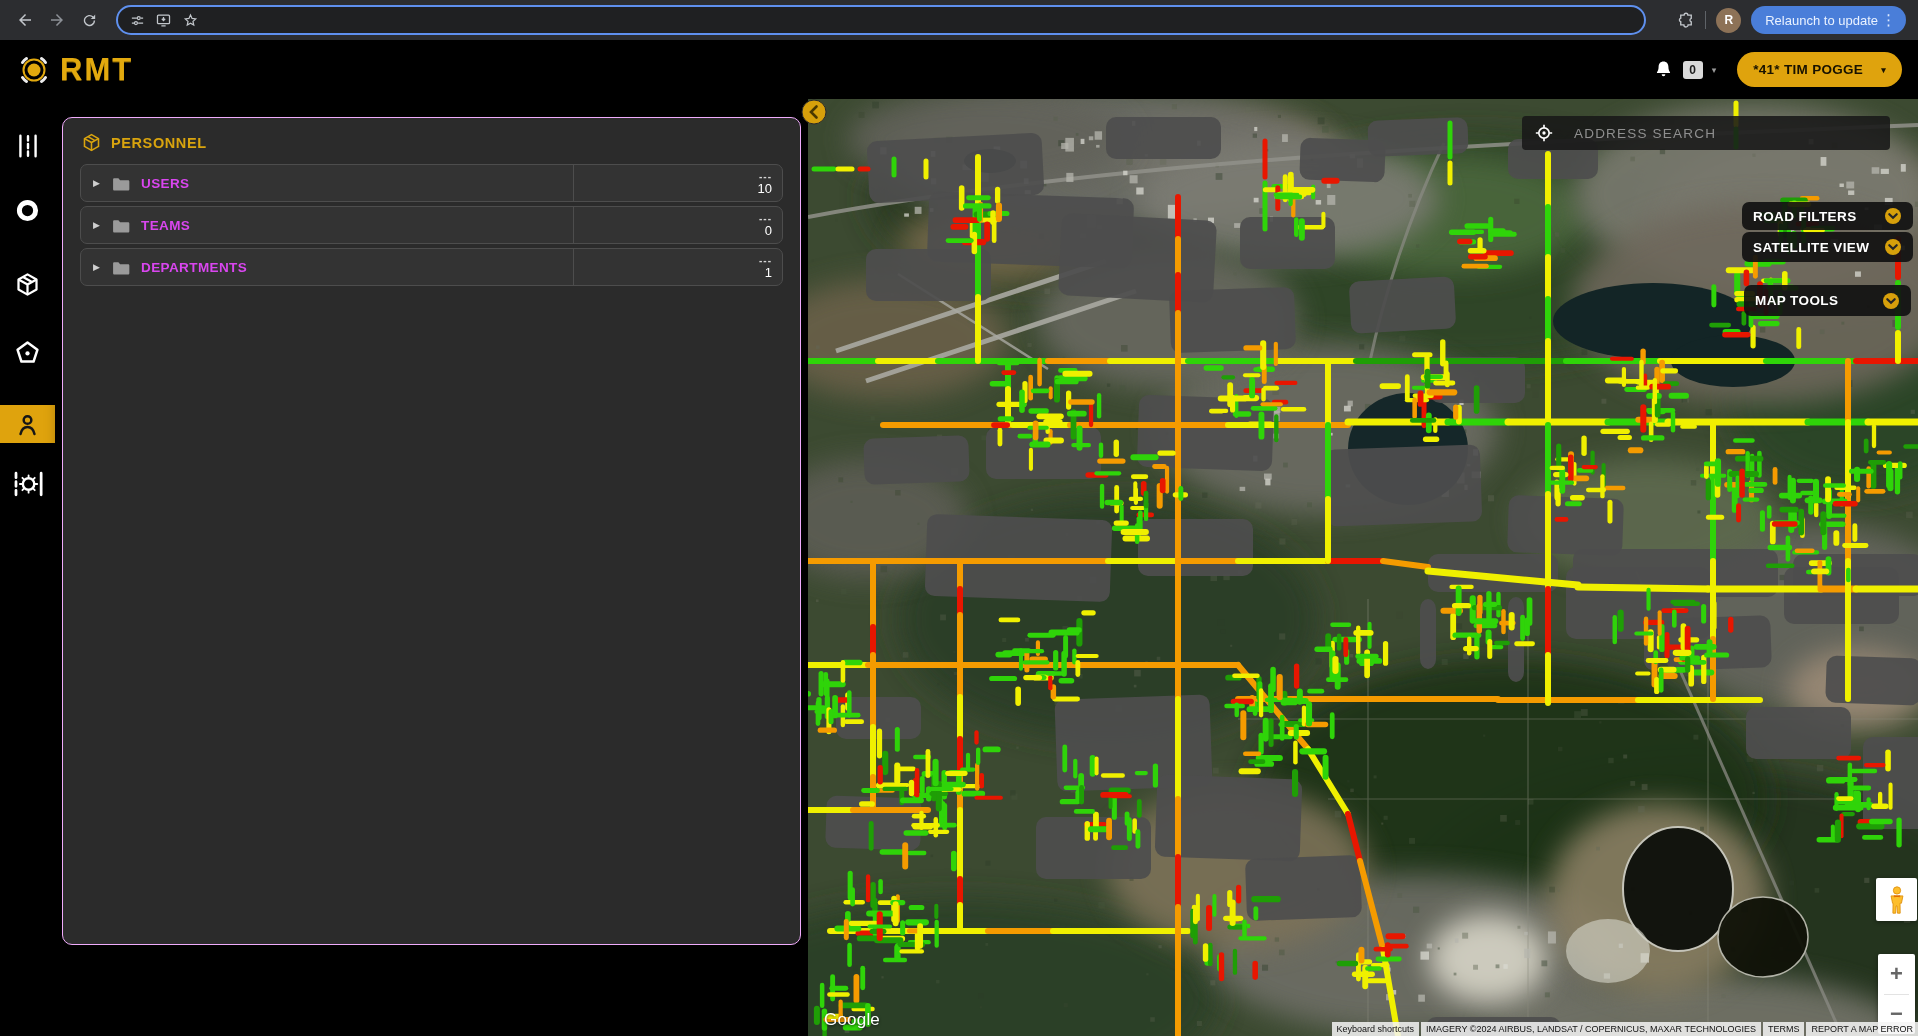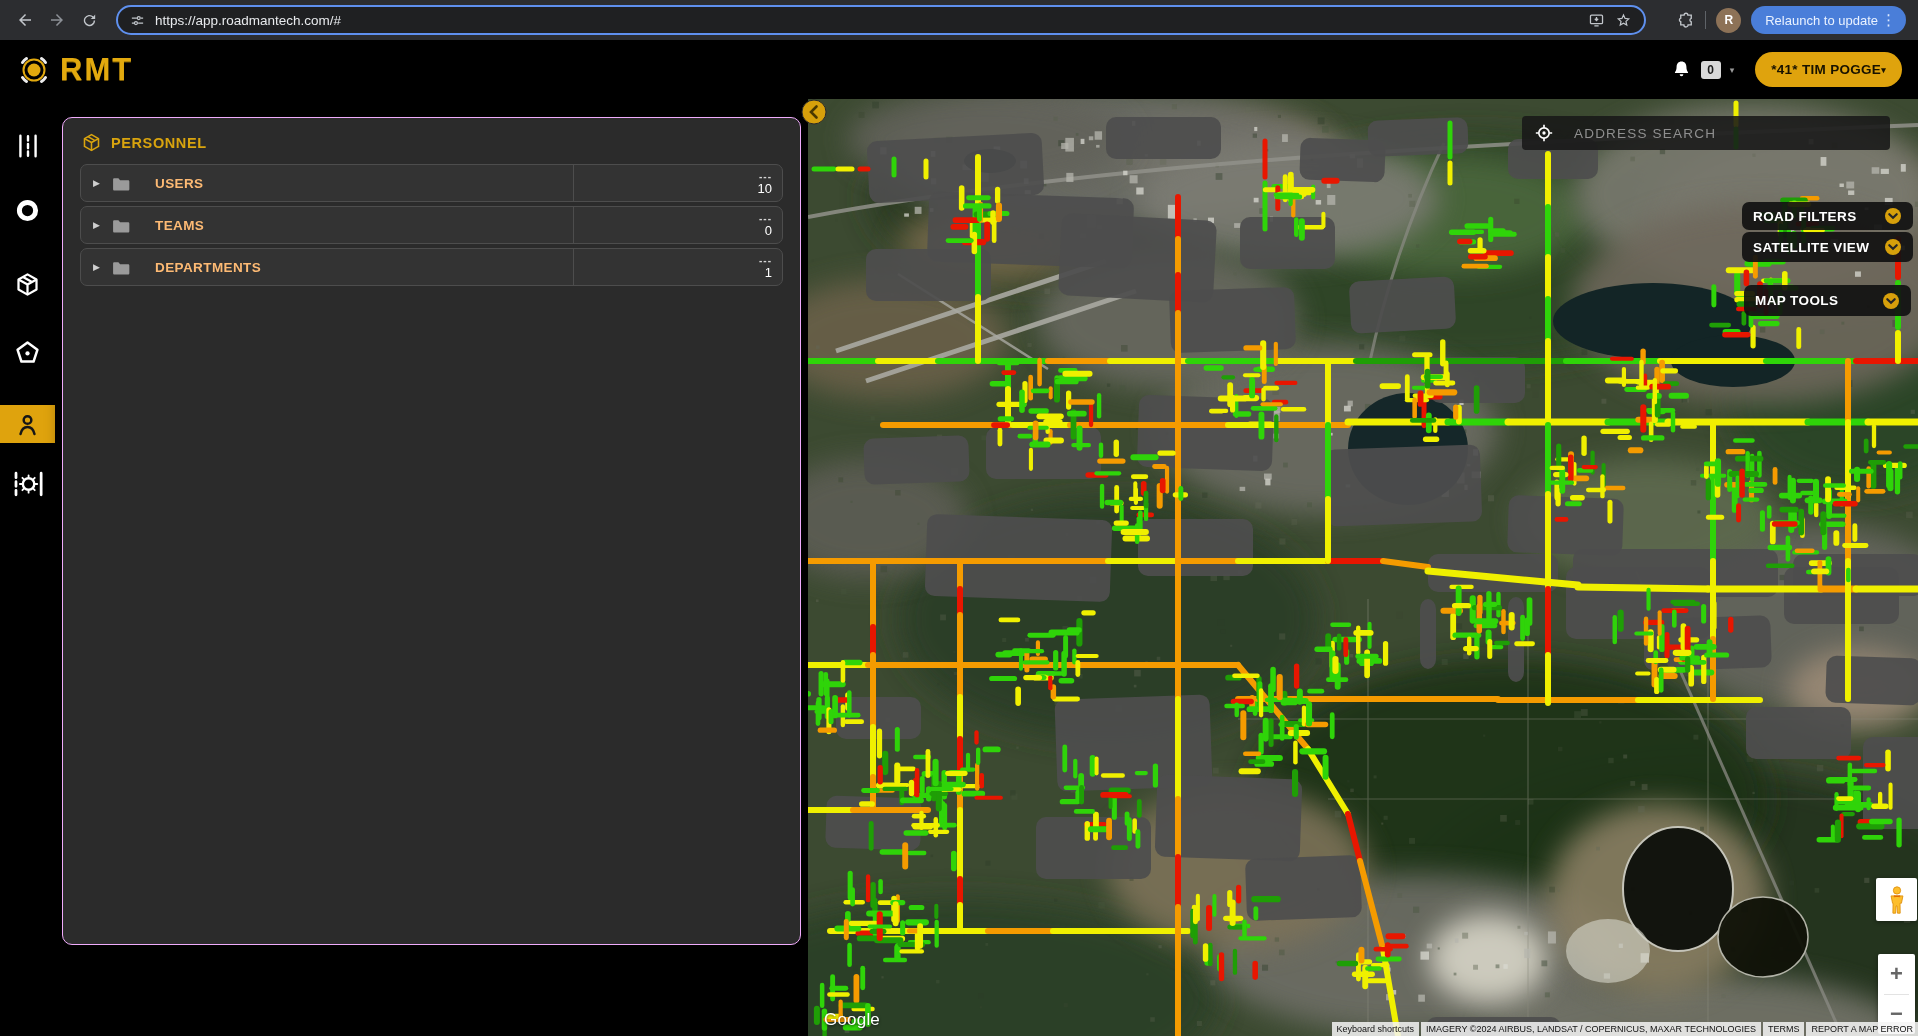--- a/index.html
+++ b/index.html
@@ -28,42 +28,42 @@
   .appbar{position:absolute;top:40px;left:0;width:1918px;height:59px;background:#000;
           display:flex;align-items:center;padding:8px 16px;box-sizing:border-box;}
   .logo{display:flex;align-items:center;gap:8px}
   .logo-text{color:#e2a90e;font-size:31px;font-weight:bold;letter-spacing:2px;
              text-shadow:0 1px 0 #7a5a05}
   .appbar-right{margin-left:auto;display:flex;align-items:center;gap:9px}
   .badge{min-width:12px;height:18px;background:#d9d9d9;border-radius:3px;color:#1d1d1d;
          font-size:12px;font-weight:bold;display:flex;align-items:center;justify-content:center;padding:0 4px}
   .caret{color:#9a9a9a;font-size:9px}
   .user-pill{height:35px;background:#dfa30d;border-radius:18px;display:flex;align-items:center;
-             gap:0;padding:0 16px;color:#181200;font-weight:bold;font-size:13.5px;
+             gap:18px;padding:0 16px;color:#181200;font-weight:bold;font-size:13.5px;
              letter-spacing:.3px;margin-left:12px}
   .user-pill .caret{color:#181200}
 
   
   .sidenav{position:absolute;top:99px;left:0;width:55px;height:937px;background:#000}
   .nav-item{position:absolute;left:0;width:55px;height:38px;display:flex;align-items:center;
             justify-content:center;color:#fff}
   .nav-item.active{background:#dfa30d;color:#161616}
 
   
   .panel{position:absolute;left:62px;top:117px;width:739px;height:828px;background:#2b2b2b;
          border:1px solid #f0abfc;border-radius:10px;box-sizing:border-box;
          box-shadow:0 3px 16px rgba(0,0,0,.6)}
   .panel-head{display:flex;align-items:center;gap:9px;padding:14px 18px 11px}
   .panel-title{color:#d9a40e;font-size:14.5px;font-weight:bold;letter-spacing:.6px}
   .rows{padding:0 17px}
   .row{height:38px;margin-bottom:4px;background:#333;border:1px solid #4d4d4d;border-radius:7px;
        display:flex;align-items:stretch;box-sizing:border-box;overflow:hidden}
   .row-left{width:492px;display:flex;align-items:center;padding-left:12px;box-sizing:border-box}
   .tri{color:#cfcfcf;font-size:9px;width:18px}
-  .row-label{color:#fdba74;font-size:13.5px;font-weight:bold;letter-spacing:.4px;margin-left:24px}
+  .row-label{color:#d946ef;font-size:13.5px;font-weight:bold;letter-spacing:.4px;margin-left:10px}
   .row-div{width:1px;background:#4d4d4d}
   .row-right{flex:1;display:flex;flex-direction:column;align-items:flex-end;justify-content:center;
              padding-right:10px;line-height:1}
   .row-menu{color:#d5d5d5;font-size:10px;font-weight:bold;letter-spacing:1px;height:10px}
   .row-count{color:#fff;font-size:13px;margin-top:0}
 
   
   .map{position:absolute;left:808px;top:99px;width:1110px;height:937px;background:#3c4a31;overflow:hidden}
   .collapse{position:absolute;left:801px;top:99px;width:26px;height:26px;z-index:5}
   .addr{position:absolute;left:714px;top:17px;width:368px;height:34px;background:rgba(24,24,24,.88);
@@ -111,21 +111,20 @@
       </svg>
   </div>
   <div class="url">
     <span>
       <svg width="15" height="15" viewBox="0 0 24 24" fill="none" stroke="#c2c6cb" stroke-width="2">
         <path d="M3 8h8M17.5 8H21M3 16h3.5M13 16h8"></path>
           <circle cx="14" cy="8" r="2.4"></circle>
           <circle cx="9.5" cy="16" r="2.4"></circle>
         </svg>
     </span>
-    <span class="url-text">https://app.roadmantech.com/#</span>
     <span>
       <svg width="17" height="17" viewBox="0 0 24 24" fill="none" stroke="#c2c6cb" stroke-width="1.8">
         <rect x="3.5" y="4.5" width="17" height="12" rx="1.5"></rect>
           <path d="M12 7v5M9.6 9.6 12 12l2.4-2.4M9 19.5h6"></path>
         </svg>
     </span>
     <span>
       <svg width="17" height="17" viewBox="0 0 24 24" fill="none" stroke="#c2c6cb" stroke-width="1.7">
         <path d="M12 4.3l2.2 4.8 5.2.6-3.9 3.6 1.1 5.1L12 15.8 7.4 18.4l1.1-5.1-3.9-3.6 5.2-.6z"></path>
         </svg>

